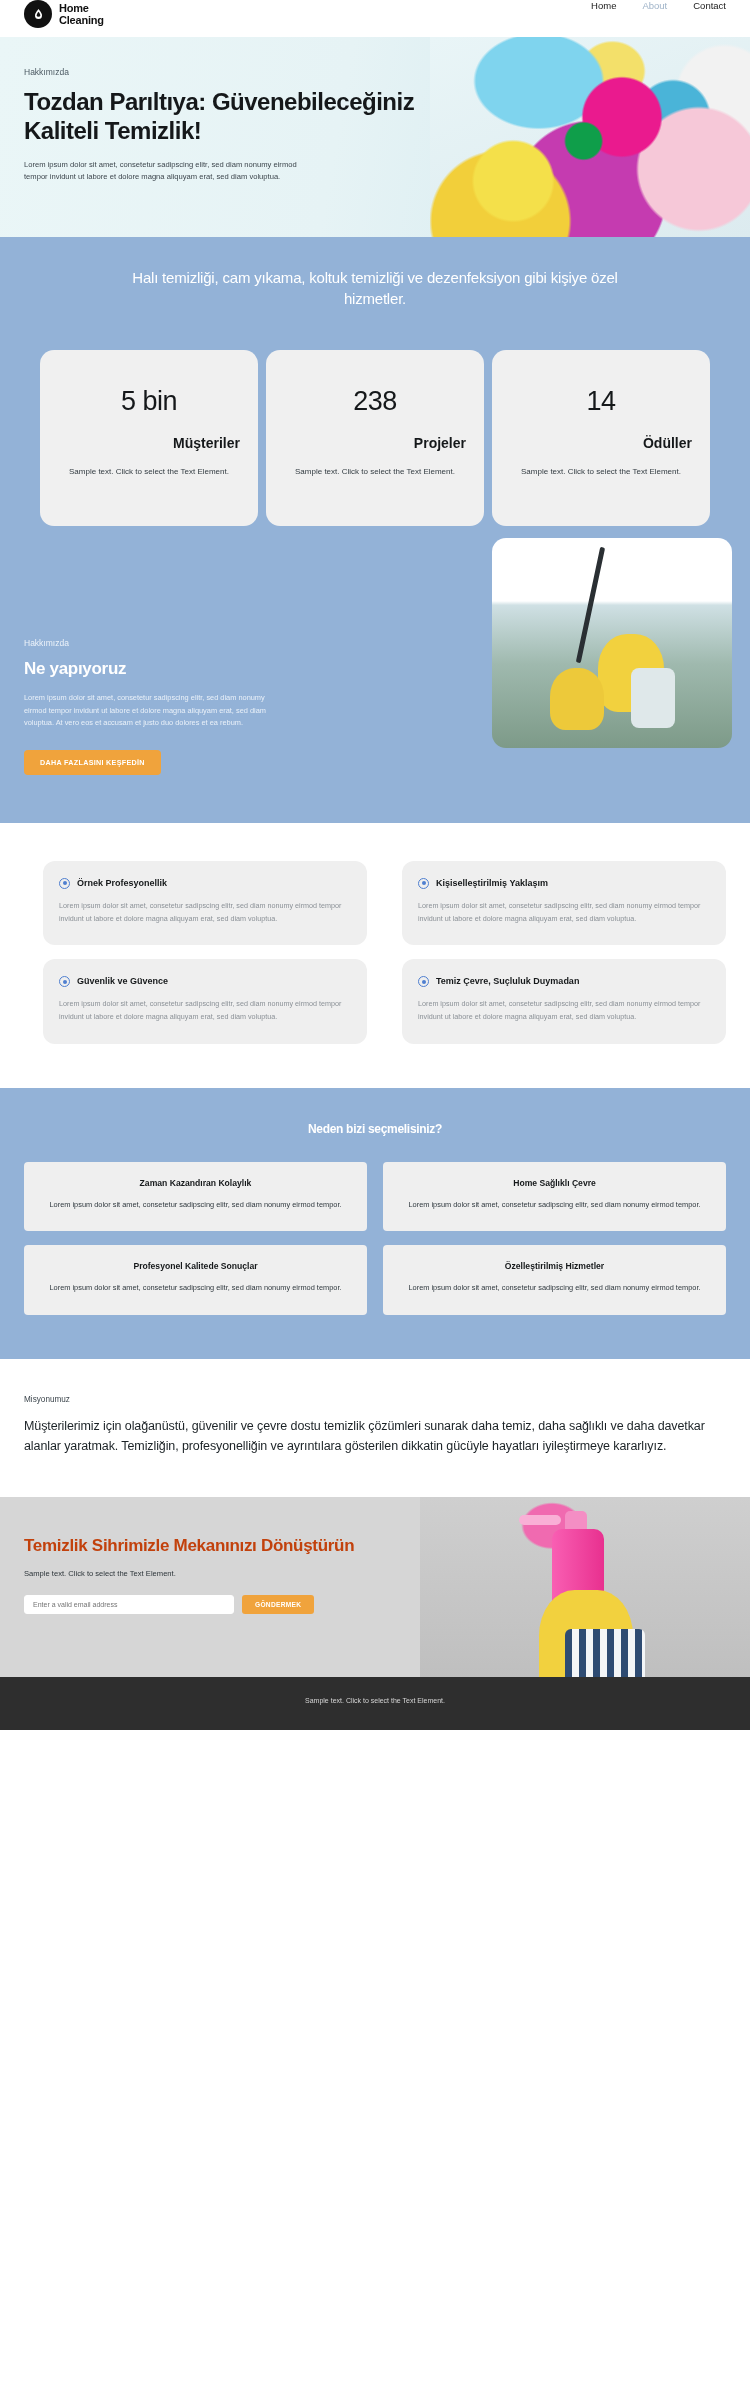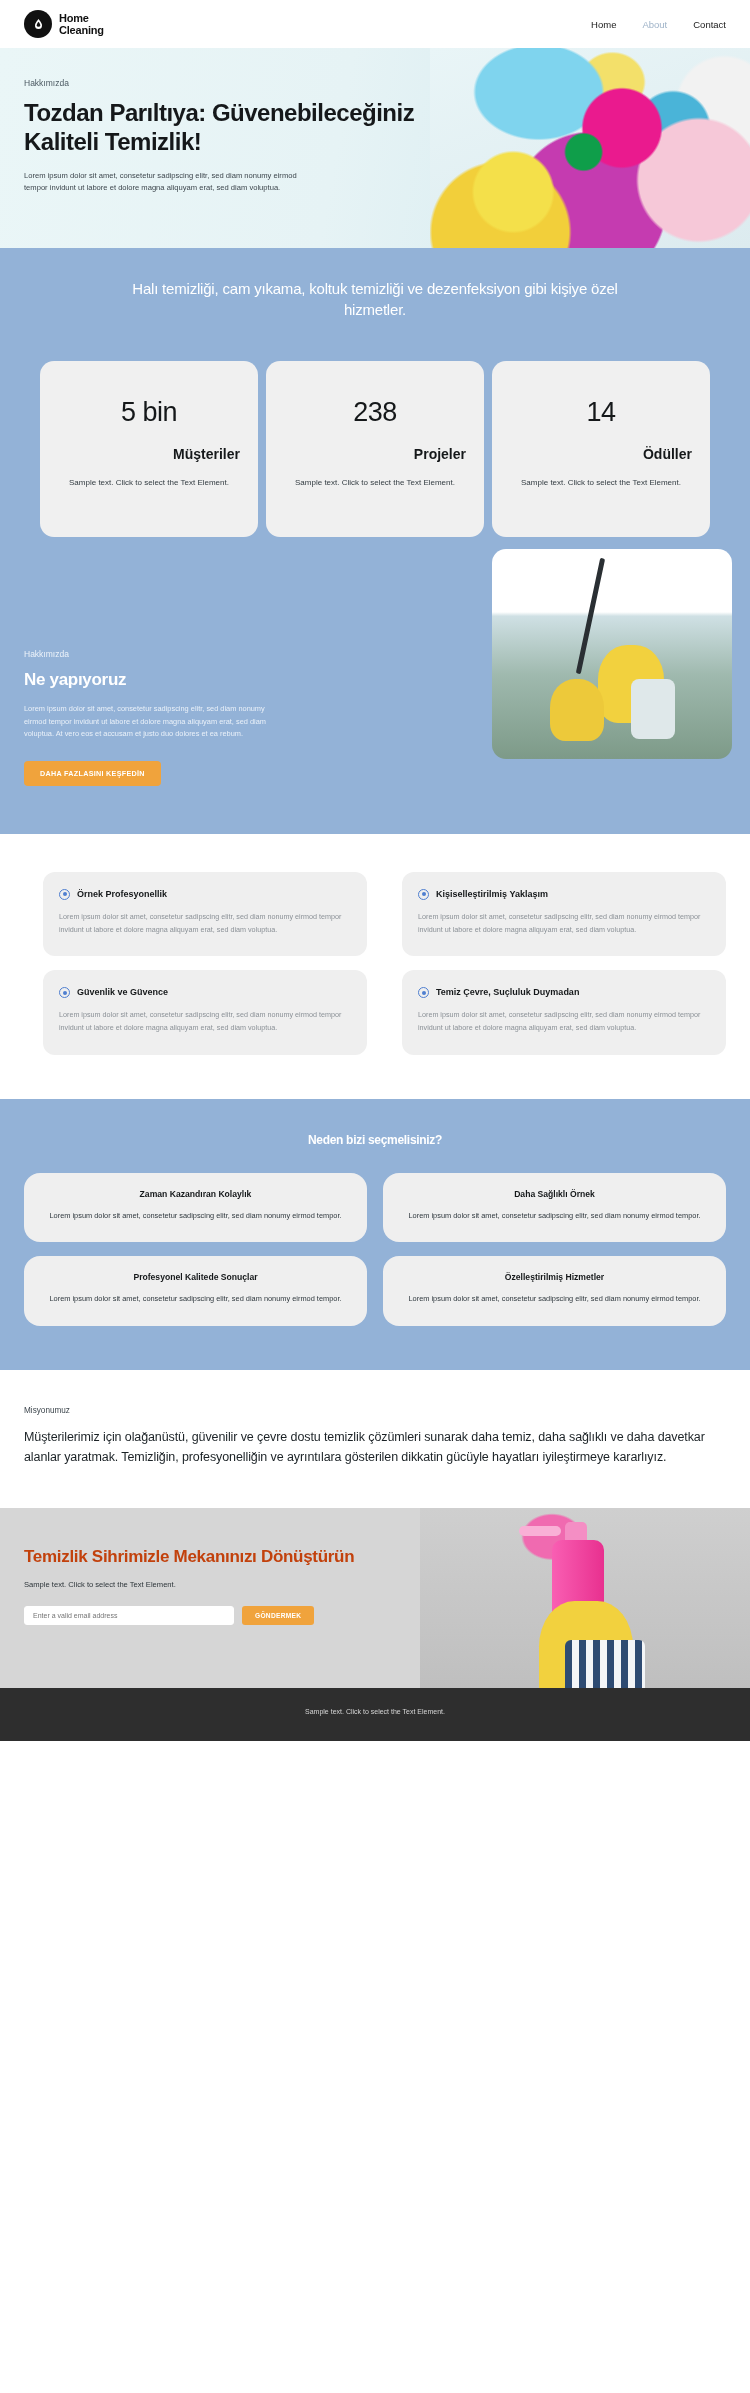--- a/index.html
+++ b/index.html
@@ -6,24 +6,24 @@
   html, body { width:750px; }
   body {
     font-family:"Liberation Sans", sans-serif;
     background:#ffffff;
     width:750px;
     overflow-x:hidden;
   }
 
   
   .header {
-    height:48px;
+    height:37px;
     background:#ffffff;
     display:flex;
-    align-items:center;
+    align-items:flex-start;
     justify-content:space-between;
     padding:0 24px;
   }
   .logo-wrap { display:flex; align-items:center; gap:7px; }
   .logo-mark {
     width:28px; height:28px; border-radius:50%;
     background:#111111;
     display:flex; align-items:center; justify-content:center;
     flex:0 0 auto;
   }
@@ -149,21 +149,21 @@
   .feat-desc { font-size:7.2px; color:#8b9197; line-height:1.75; }
 
   
   .band-why { background:#93b2d7; padding:34px 24px 44px 24px; }
   .why-title {
     text-align:center; color:#ffffff; font-size:12px; font-weight:bold;
     margin-bottom:26px; letter-spacing:-0.3px;
   }
   .why-grid { display:grid; grid-template-columns:1fr 1fr; gap:14px 16px; }
   .why-card {
-    background:#efefef; border-radius:16px; padding:16px 14px 20px 14px;
+    background:#efefef; border-radius:4px; padding:16px 14px 20px 14px;
     text-align:center;
   }
   .why-card-title { font-size:8.6px; font-weight:bold; color:#15181a; margin-bottom:11px; }
   .why-card-desc { font-size:7.4px; color:#2f383e; line-height:1.72; }
 
   
   .band-mission { background:#ffffff; padding:36px 24px 40px 24px; }
   .mission-eyebrow { font-size:8.2px; color:#3d464d; margin-bottom:12px; }
   .mission-text { font-size:12.5px; color:#1b2226; line-height:1.62; letter-spacing:-0.1px; }
 
@@ -337,21 +337,21 @@
 </div>
 
 <div class="band-why">
   <h2 class="why-title">Neden bizi seçmelisiniz?</h2>
   <div class="why-grid">
     <div class="why-card">
       <div class="why-card-title">Zaman Kazandıran Kolaylık</div>
       <div class="why-card-desc">Lorem ipsum dolor sit amet, consetetur sadipscing elitr, sed diam nonumy eirmod tempor.</div>
     </div>
     <div class="why-card">
-      <div class="why-card-title">Daha Sağlıklı Örnek</div>
+      <div class="why-card-title">Home Sağlıklı Çevre</div>
       <div class="why-card-desc">Lorem ipsum dolor sit amet, consetetur sadipscing elitr, sed diam nonumy eirmod tempor.</div>
     </div>
     <div class="why-card">
       <div class="why-card-title">Profesyonel Kalitede Sonuçlar</div>
       <div class="why-card-desc">Lorem ipsum dolor sit amet, consetetur sadipscing elitr, sed diam nonumy eirmod tempor.</div>
     </div>
     <div class="why-card">
       <div class="why-card-title">Özelleştirilmiş Hizmetler</div>
       <div class="why-card-desc">Lorem ipsum dolor sit amet, consetetur sadipscing elitr, sed diam nonumy eirmod tempor.</div>
     </div>

